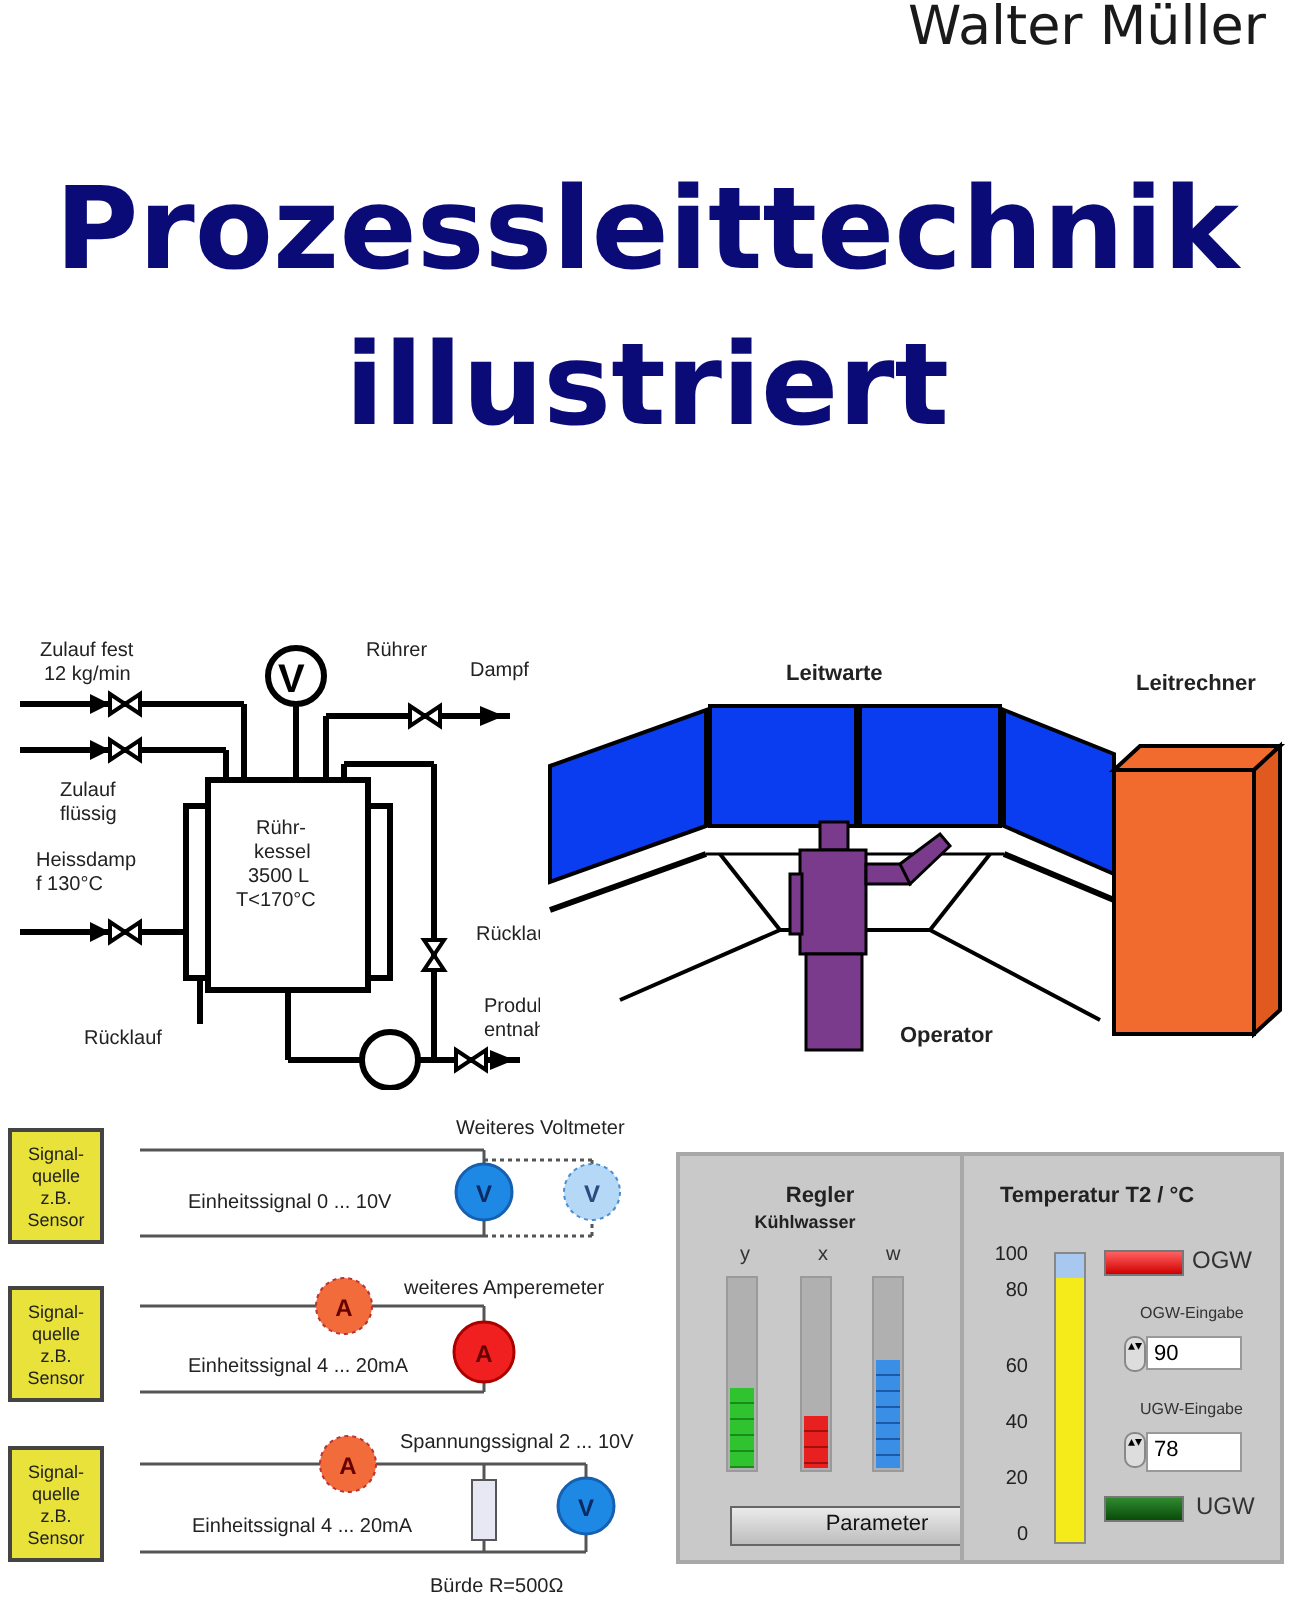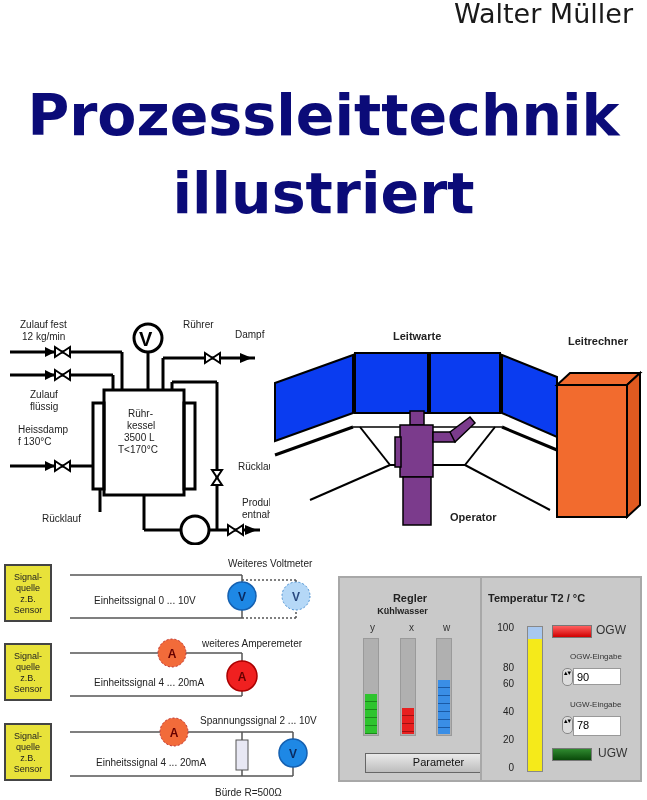--- a/index.html
+++ b/index.html
@@ -193,23 +193,23 @@
   <div class="bar" style="left:60px;top:60px;width:16px;height:98px;">
       <div class="seg" style="bottom:1px;height:26px;background:repeating-linear-gradient(#e82020 0 7px,#a01010 7px 8px);"></div>
     </div>
   <div class="bar" style="left:96px;top:60px;width:16px;height:98px;">
       <div class="seg" style="bottom:1px;height:54px;background:repeating-linear-gradient(#3a8ee6 0 7px,#1a5aa6 7px 8px);"></div>
     </div>
   <div class="btn" style="left:25px;top:175px;width:85px;height:18px;">Parameter</div>
 </div>
 
 <div class="panel" style="left:480px;top:576px;width:162px;height:206px;">
-  <div class="ptitle" style="left:6px;top:14px;text-align:left;">Temperatur T2 / °C</div>
+  <div class="ptitle" style="left:18px;top:14px;text-align:left;">Temperatur T2 / °C</div>
   <div class="tick" style="left:10px;top:44px;">100</div>
-  <div class="tick" style="left:10px;top:84px;">80</div>
+  <div class="tick" style="left:10px;top:62px;">80</div>
   <div class="tick" style="left:10px;top:100px;">60</div>
   <div class="tick" style="left:10px;top:128px;">40</div>
   <div class="tick" style="left:10px;top:156px;">20</div>
   <div class="tick" style="left:10px;top:184px;">0</div>
   <div style="position:absolute;left:45px;top:48px;width:14px;height:144px;background:#a8c8f0;border:1px solid #888;">
     <div style="position:absolute;left:0;right:0;bottom:0;height:92%;background:#f5ea1a;"></div>
   </div>
   <div class="led" style="left:70px;top:47px;background:linear-gradient(#ff6060,#d00000);"></div>
   <div class="small" style="left:114px;top:45px;font-size:12px;">OGW</div>
   <div class="small" style="left:88px;top:74px;">OGW-Eingabe</div>

